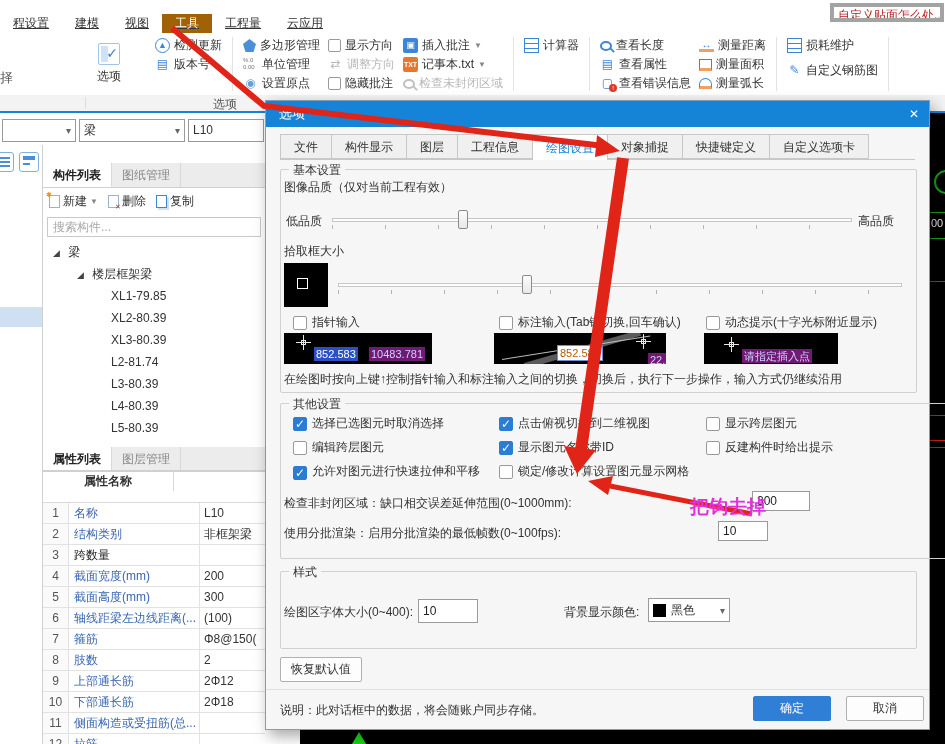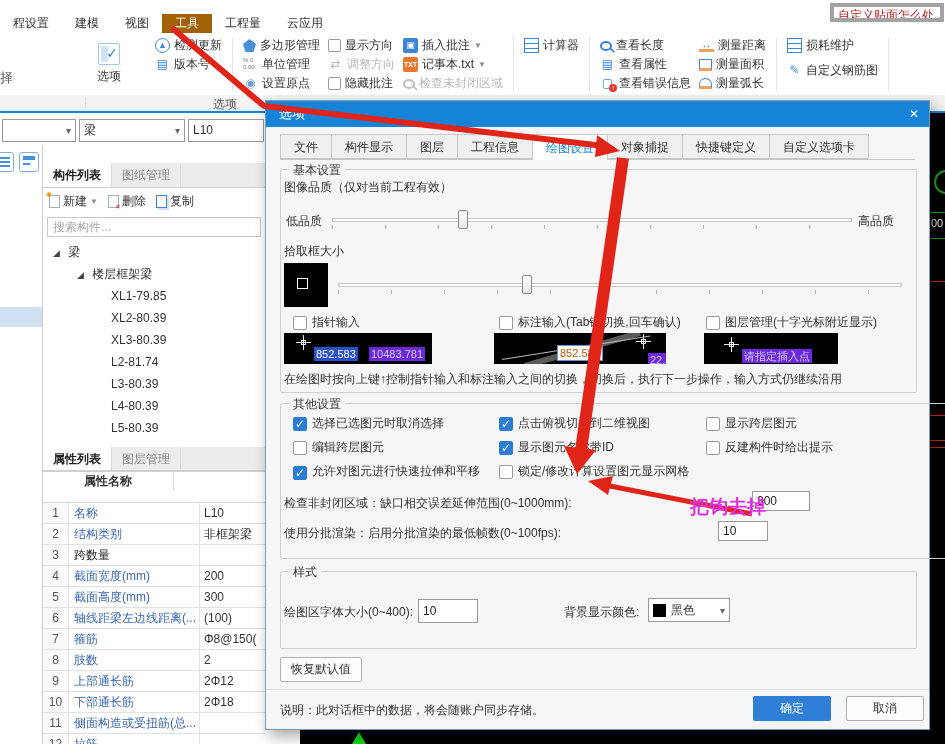--- a/index.html
+++ b/index.html
@@ -5,21 +5,21 @@
   * { margin:0; padding:0; box-sizing:border-box; }
   html,body { width:945px; height:744px; overflow:hidden; background:#fff;
     font-family:"Liberation Sans","DejaVu Sans",sans-serif; font-size:12px; color:#333; }
   .abs { position:absolute; }
   #stage { position:relative; width:945px; height:744px; }
 
   
   #titlebar { left:0; top:0; width:945px; height:14px; background:#fff; }
   #topsearch { right:1px; top:3px; width:114px; height:19px; border:4px solid #a3a3a3;
     color:#b91c1c; line-height:17px; padding:0 4px; overflow:hidden; white-space:nowrap; background:#fff; }
-  #menubar { left:0; top:14px; width:768px; height:19px; background:#fff; display:flex; align-items:center; }
+  #menubar { left:0; top:14px; width:768px; height:19px; background:#fff; display:flex; align-items:center;text-decoration:underline; }
   .menu-item { padding:2px 13px; height:19px; line-height:15px; color:#333; cursor:default; }
   .menu-item.active { background:#a16207; color:#fff; }
 
   
   #ribbon { left:0; top:33px; width:945px; height:62px; background:#fff; display:flex; align-items:stretch; }
   .rib-partial { width:13px; color:#555; font-size:13px; align-self:flex-end; padding-bottom:8px; overflow:hidden; }
   .rib-big { width:56px; margin-left:68px; display:flex; flex-direction:column; align-items:center;
     justify-content:center; gap:3px; cursor:pointer; }
   .rib-big .bicon { width:22px; height:22px; border:1px solid #9ec6ea; background:#fff; position:relative; border-radius:2px; }
   .rib-big .bicon::before { content:""; position:absolute; left:2px; top:2px; width:7px; height:16px; background:#cfe3f7; }
@@ -118,21 +118,21 @@
   .cb-row { position:absolute; display:flex; align-items:center; gap:5px; cursor:pointer; white-space:nowrap; }
   .cb { width:14px; height:14px; border:1px solid #999; background:#fff; border-radius:2px; position:relative; flex:0 0 14px; }
   .cb.on { background:#2a7cd5; border-color:#2a7cd5; }
   .cb.on::after { content:"✓"; position:absolute; left:1px; top:-1px; color:#fff; font-size:12px; font-weight:bold; }
   .preview { position:absolute; top:232px; height:31px; background:#000; overflow:hidden; }
   .cross { position:absolute; width:15px; height:15px; }
   .cross::before { content:""; position:absolute; left:7px; top:0; bottom:0; width:1px; background:#e8e8e8; }
   .cross::after { content:""; position:absolute; top:7px; left:0; right:0; height:1px; background:#e8e8e8; }
   .cross i { position:absolute; left:5px; top:5px; width:5px; height:5px; border:1px solid #e8e8e8; }
   .pv-val1 { position:absolute; background:#2a50c8; color:#fff; font-size:11px; padding:0 2px; line-height:14px; }
-  .pv-val2 { position:absolute; background:#6d28d9; color:#cfd2ff; font-size:11px; padding:0 2px; line-height:14px;text-align:right; }
+  .pv-val2 { position:absolute; background:#701a75; color:#cfd2ff; font-size:11px; padding:0 2px; line-height:14px;text-align:right; }
   .pv-edit { position:absolute; background:#fff; color:#b15a00; font-size:11px; padding:0 2px; line-height:14px;
     outline:1px solid #6a8fd8; }
   .diag { position:absolute; background:#cfcfcf; transform-origin:0 0; }
   .inp { position:absolute; background:#fff; border:1px solid #9a9a9a; height:20px; line-height:18px; padding:0 4px;
     font-size:12px; color:#222; font-family:inherit; }
   #bgsel { position:absolute; width:82px; height:24px; background:#fff; border:1px solid #9a9a9a; display:flex;
     align-items:center; gap:5px; padding:0 4px; cursor:pointer; }
   #bgsel .swatch { width:13px; height:13px; background:#000; flex:0 0 13px; }
   #bgsel::after { content:"▾"; margin-left:auto; color:#666; font-size:10px; }
   .btn { position:absolute; height:25px; line-height:23px; text-align:center; background:#fdfdfd;
@@ -467,21 +467,21 @@
     <label class="cb-row" style="left:27px; top:213px;">
       <span class="cb"></span>
       <span>指针输入</span>
     </label>
     <label class="cb-row" style="left:233px; top:213px;">
       <span class="cb"></span>
       <span>标注输入(Tab键切换,回车确认)</span>
     </label>
     <label class="cb-row" style="left:440px; top:213px;">
       <span class="cb"></span>
-      <span>图层管理(十字光标附近显示)</span>
+      <span>动态提示(十字光标附近显示)</span>
     </label>
 
     <div class="preview" style="left:18px; width:148px;">
       <span class="cross" style="left:12px; top:2px;">
           <i></i>
         </span>
       <span class="pv-val1" style="left:30px; top:14px;">852.583</span>
       <span class="pv-val2" style="left:85px; top:14px;">10483.781</span>
     </div>
     <div class="preview" style="left:228px; width:172px;">

